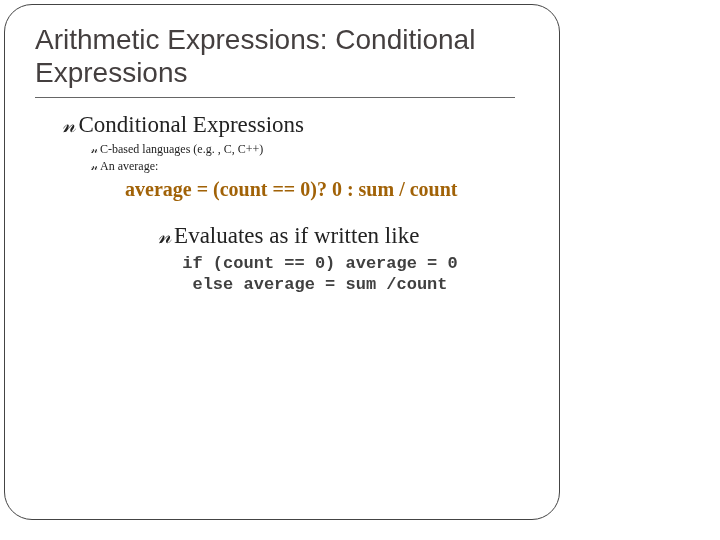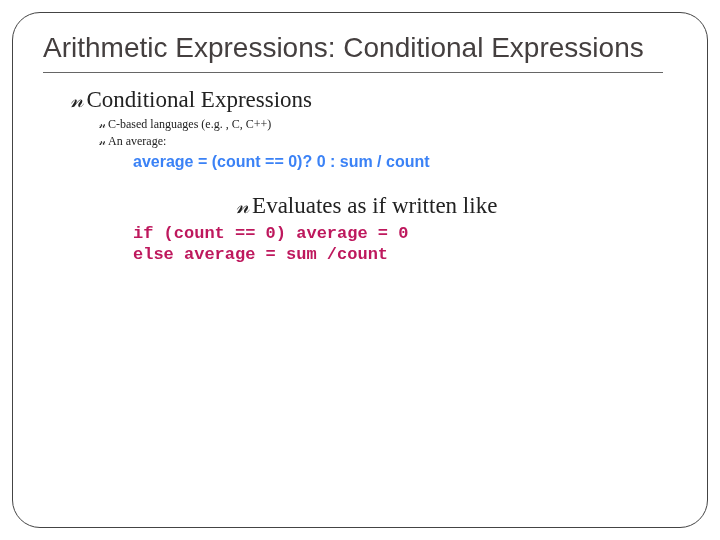--- a/index.html
+++ b/index.html
@@ -6,23 +6,23 @@
     margin: 0;
     padding: 0;
     width: 720px;
     height: 540px;
     background: #ffffff;
     font-family: Georgia, "Times New Roman", serif;
     color: #222;
   }
   .slide {
     box-sizing: border-box;
-    width: 696px;
+    width: 556px;
     height: 516px;
-    margin: 12px;
+    margin: 4px;
     border: 1.5px solid #444;
     border-radius: 28px;
     padding: 18px 44px 10px 30px;
     position: relative;
   }
   .title {
     font-family: Arial, Helvetica, sans-serif;
     font-size: 28px;
     font-weight: 400;
     color: #443f3f;
@@ -45,39 +45,40 @@
     font-family: Georgia, serif;
   }
   
   .bullet-mark {
     font-family: "Segoe Script", "Comic Sans MS", cursive;
     font-size: 0.95em;
     margin-right: 2px;
     display: inline-block;
   }
   .code {
-    font-family: Liberation Sans, sans-serif;
-    font-size: 16px;
+    font-family: Liberation Serif, serif;
+    font-size: 20px;
     font-weight: bold;
     margin: 4px 0 4px 90px;
     white-space: pre;
-    color: #3b82f6;
+    color: #a16207;
   }
   .lvl1-later {
     margin-top: 22px;
     text-align: center;
   }
   .code2 {
     font-family: "Courier New", Courier, monospace;
     font-size: 17px;
     font-weight: bold;
     margin: 4px 0 0 90px;
     white-space: pre;
     line-height: 1.25;
-    color: #be185d;
+    color: #404040;
+    text-align: center;
   }
 </style>
 </head>
 <body>
 
 <div class="slide">
 
   <h1 class="title">Arithmetic Expressions: Conditional Expressions</h1>
   <hr class="title-rule">
 

